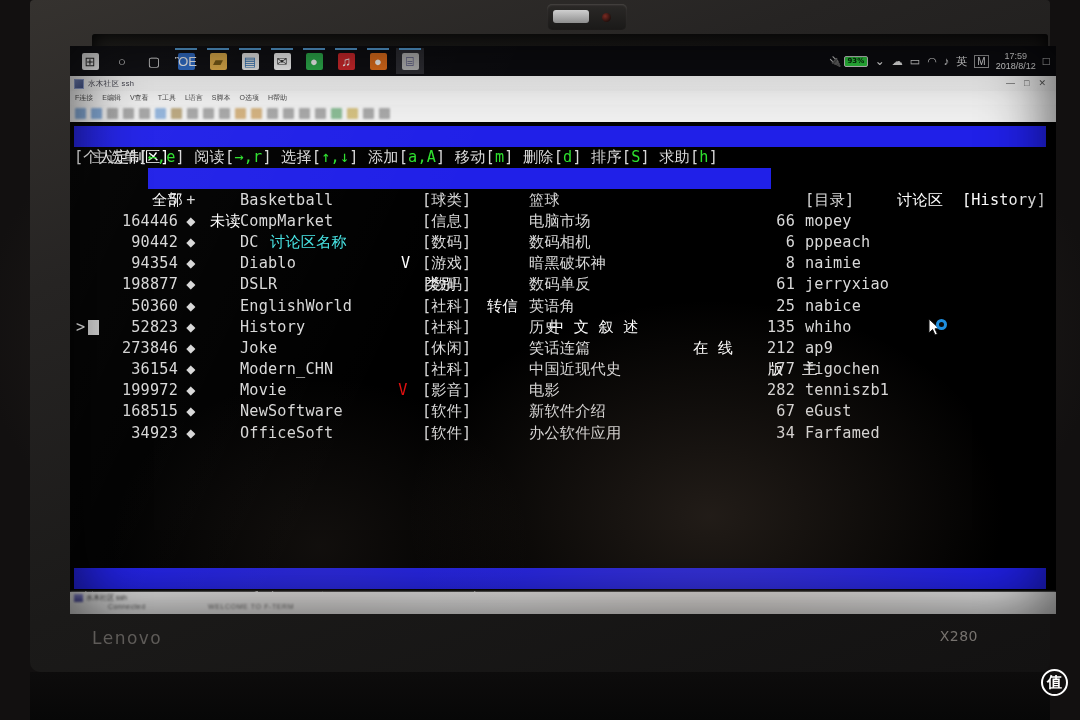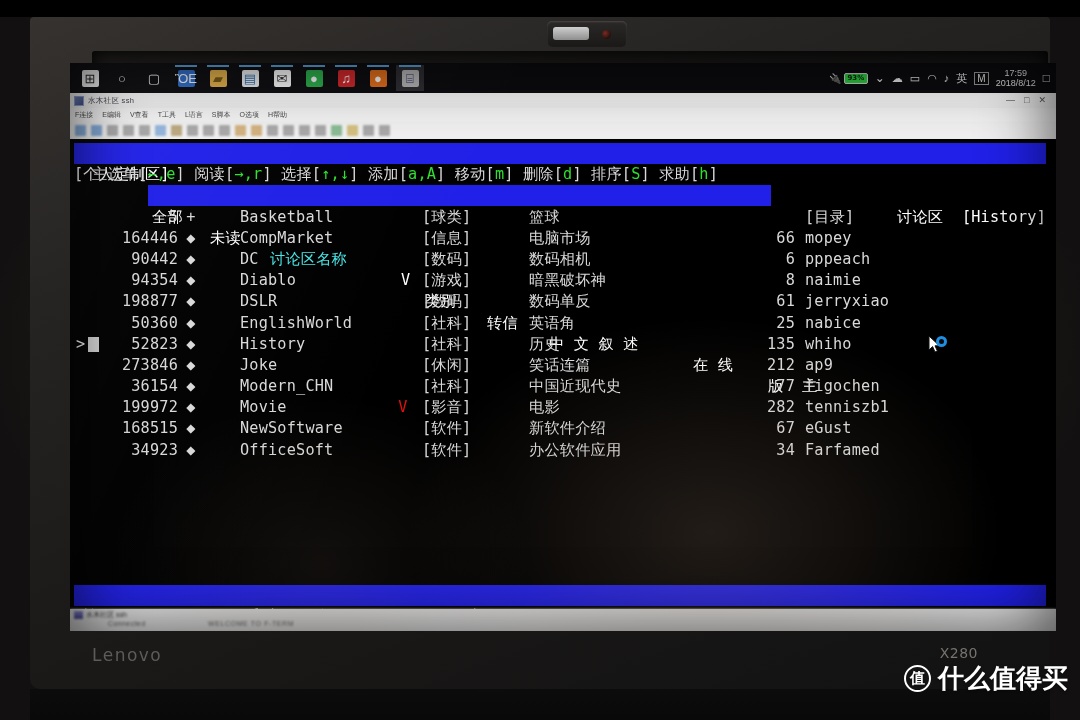--- a/index.html
+++ b/index.html
@@ -9,21 +9,20 @@
     background: #000;
     position: relative;
   }
 
   
   #photo {
     position: absolute; inset: 0;
     background:
       radial-gradient(ellipse 700px 420px at 540px 330px, #3a332e 0%, #241f1c 45%, #121010 80%),
       linear-gradient(#15120f, #0b0a09);
-    margin-top: 17px;
   }
   
   #laptop-body {
     position: absolute;
     left: 30px; top: 0px; width: 1020px; height: 672px;
     background: linear-gradient(160deg, #35322f 0%, #262423 28%, #1b1a19 60%, #131212 100%);
     border-radius: 4px 4px 10px 10px;
   }
   #bezel {
     position: absolute;
@@ -424,15 +423,14 @@
         <path d="M1 1 L1 15 L4.6 11.6 L7 17 L9.4 16 L7 10.8 L11.5 10.8 Z" fill="#ffffff" stroke="#111" stroke-width="1"></path>
       </svg>
     </div>
 
     <div id="screen-glare"></div>
     <div id="screen-vignette"></div>
   </div>
 
   <div id="watermark">
     <span class="wm-badge">值</span>
-    <span>什么值得买</span>
   </div>
 </div>
 
 </body></html>

